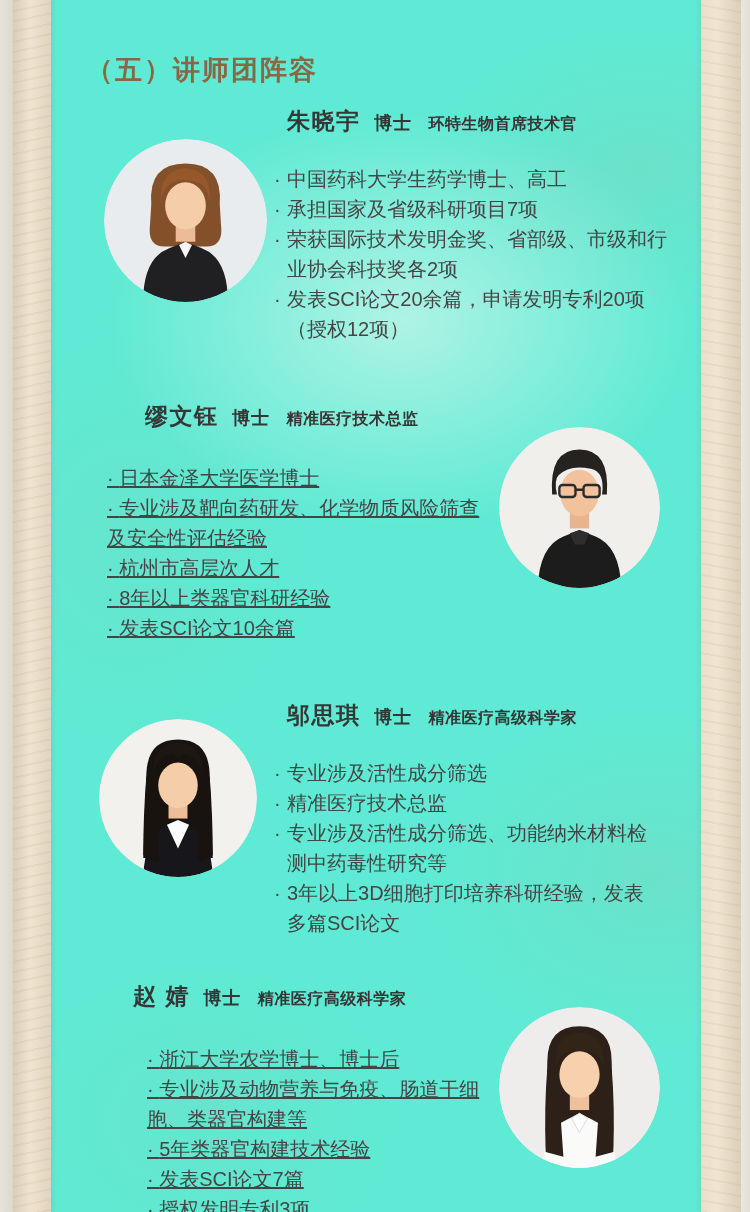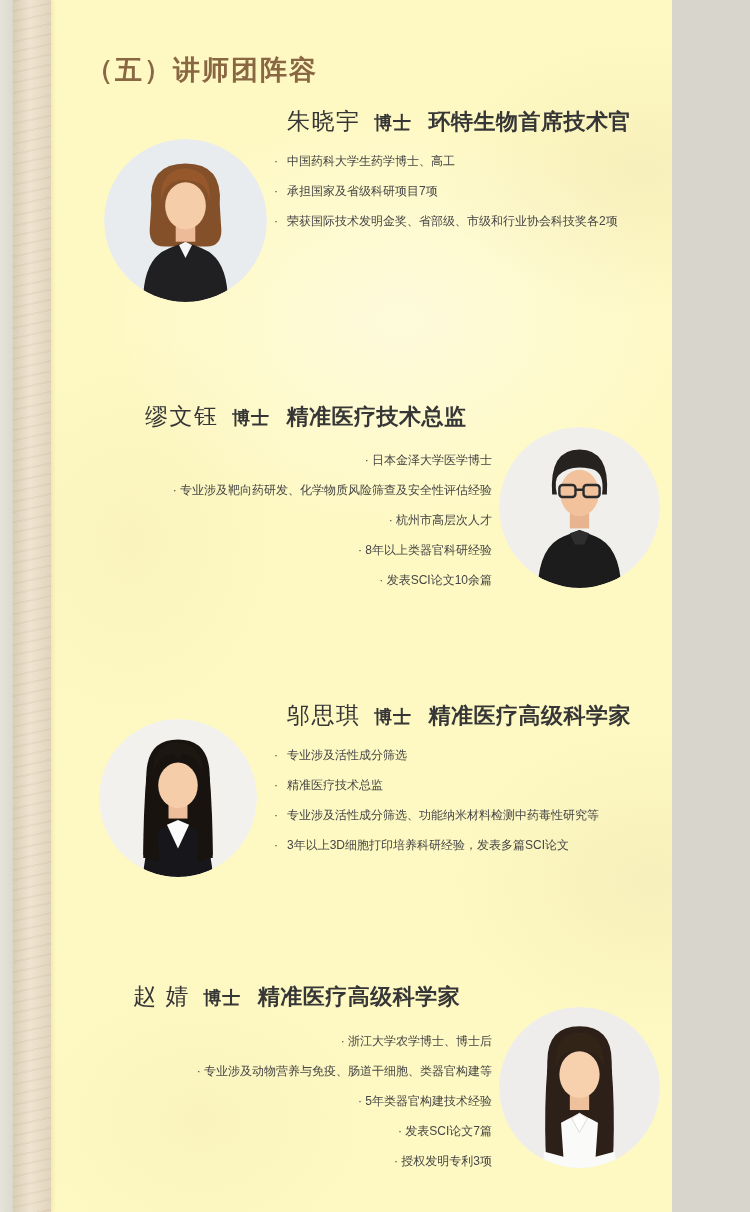--- a/index.html
+++ b/index.html
@@ -1,18 +1,18 @@
 <!DOCTYPE html>
 <html><head>
 <meta charset="utf-8">
 <style>
   html,body{margin:0;padding:0;background:#d8d6cc;}
   #canvas{
-    position:relative;width:672px;height:1212px;overflow:hidden;
-    background:#fef9c3;
+    position:relative;width:750px;height:1212px;overflow:hidden;
+    background:#5eead4;
     font-family:"Liberation Sans","DejaVu Sans",sans-serif;
   }
   
   .edge-strip{position:absolute;top:0;height:100%;}
   .edge-left{left:0;width:13px;background:linear-gradient(90deg,#e6e4da,#dcdacf);}
   .edge-right{left:741px;width:9px;background:linear-gradient(90deg,#eae8de,#e2e0d6);}
   .band{position:absolute;top:0;height:100%;}
   .band-left{
     left:13px;width:38px;
     background:
@@ -37,29 +37,29 @@
       radial-gradient(ellipse 420px 300px at 350px 320px,rgba(255,252,244,.5),rgba(0,0,0,0) 70%);
   }
   .page-title{
     position:absolute;left:86px;top:34px;
     font-family:"DejaVu Serif","Liberation Serif",serif;
     font-size:27px;font-weight:700;color:#8a6743;letter-spacing:2px;white-space:nowrap;
   }
   .avatar{position:absolute;border-radius:50%;overflow:hidden;}
   .avatar svg{display:block;width:100%;height:100%;}
   .hdr{white-space:nowrap;color:#363636;}
-  .hdr .nm{font-size:23px;font-weight:400;letter-spacing:1.5px;}
+  .hdr .nm{font-size:23px;font-weight:700;letter-spacing:1.5px;}
   .hdr .dg{font-size:18px;font-weight:700;margin-left:9px;letter-spacing:1px;}
-  .hdr .rl{font-size:22px;font-weight:700;margin-left:12px;letter-spacing:.5px;}
+  .hdr .rl{font-size:16px;font-weight:700;margin-left:12px;letter-spacing:.5px;}
   .content{position:absolute;}
   .content.left .hdr{padding-left:14px;}
-  .bullets{list-style:none;margin:9px 0 0;padding:0;font-size:12px;line-height:30px;color:#454545;}
+  .bullets{list-style:none;margin:27px 0 0;padding:0;font-size:20px;line-height:30px;color:#454545;}
   .bullets.left li{position:relative;padding-left:14px;}
   .bullets.left li::before{content:'·';position:absolute;left:1px;top:0;}
-  .bullets.right{text-align:right;}
+  .bullets.right{text-align:left;text-decoration:underline;}
   .bullets.right li::before{content:'·\00a0';}
 </style>
 </head>
 <body>
 
 <div id="canvas">
   <div class="edge-strip edge-left"></div>
   <div class="band band-left"></div>
   <div class="band band-right"></div>
   <div class="edge-strip edge-right"></div>
@@ -88,20 +88,21 @@
   <div class="content left" style="left:273px;top:106px;width:400px">
     <div class="hdr">
       <span class="nm">朱晓宇</span>
       <span class="dg">博士</span>
       <span class="rl">环特生物首席技术官</span>
     </div>
     <ul class="bullets left">
       <li>中国药科大学生药学博士、高工</li>
       <li>承担国家及省级科研项目7项</li>
       <li>荣获国际技术发明金奖、省部级、市级和行业协会科技奖各2项</li>
+      <li>发表SCI论文20余篇，申请发明专利20项（授权12项）</li>
     </ul>
   </div>
 
   <div class="hdr" style="position:absolute;left:145px;top:401px">
     <span class="nm">缪文钰</span>
     <span class="dg">博士</span>
     <span class="rl">精准医疗技术总监</span>
   </div>
   <ul class="bullets right" style="position:absolute;left:107px;top:436px;width:385px">
     <li>日本金泽大学医学博士</li>

